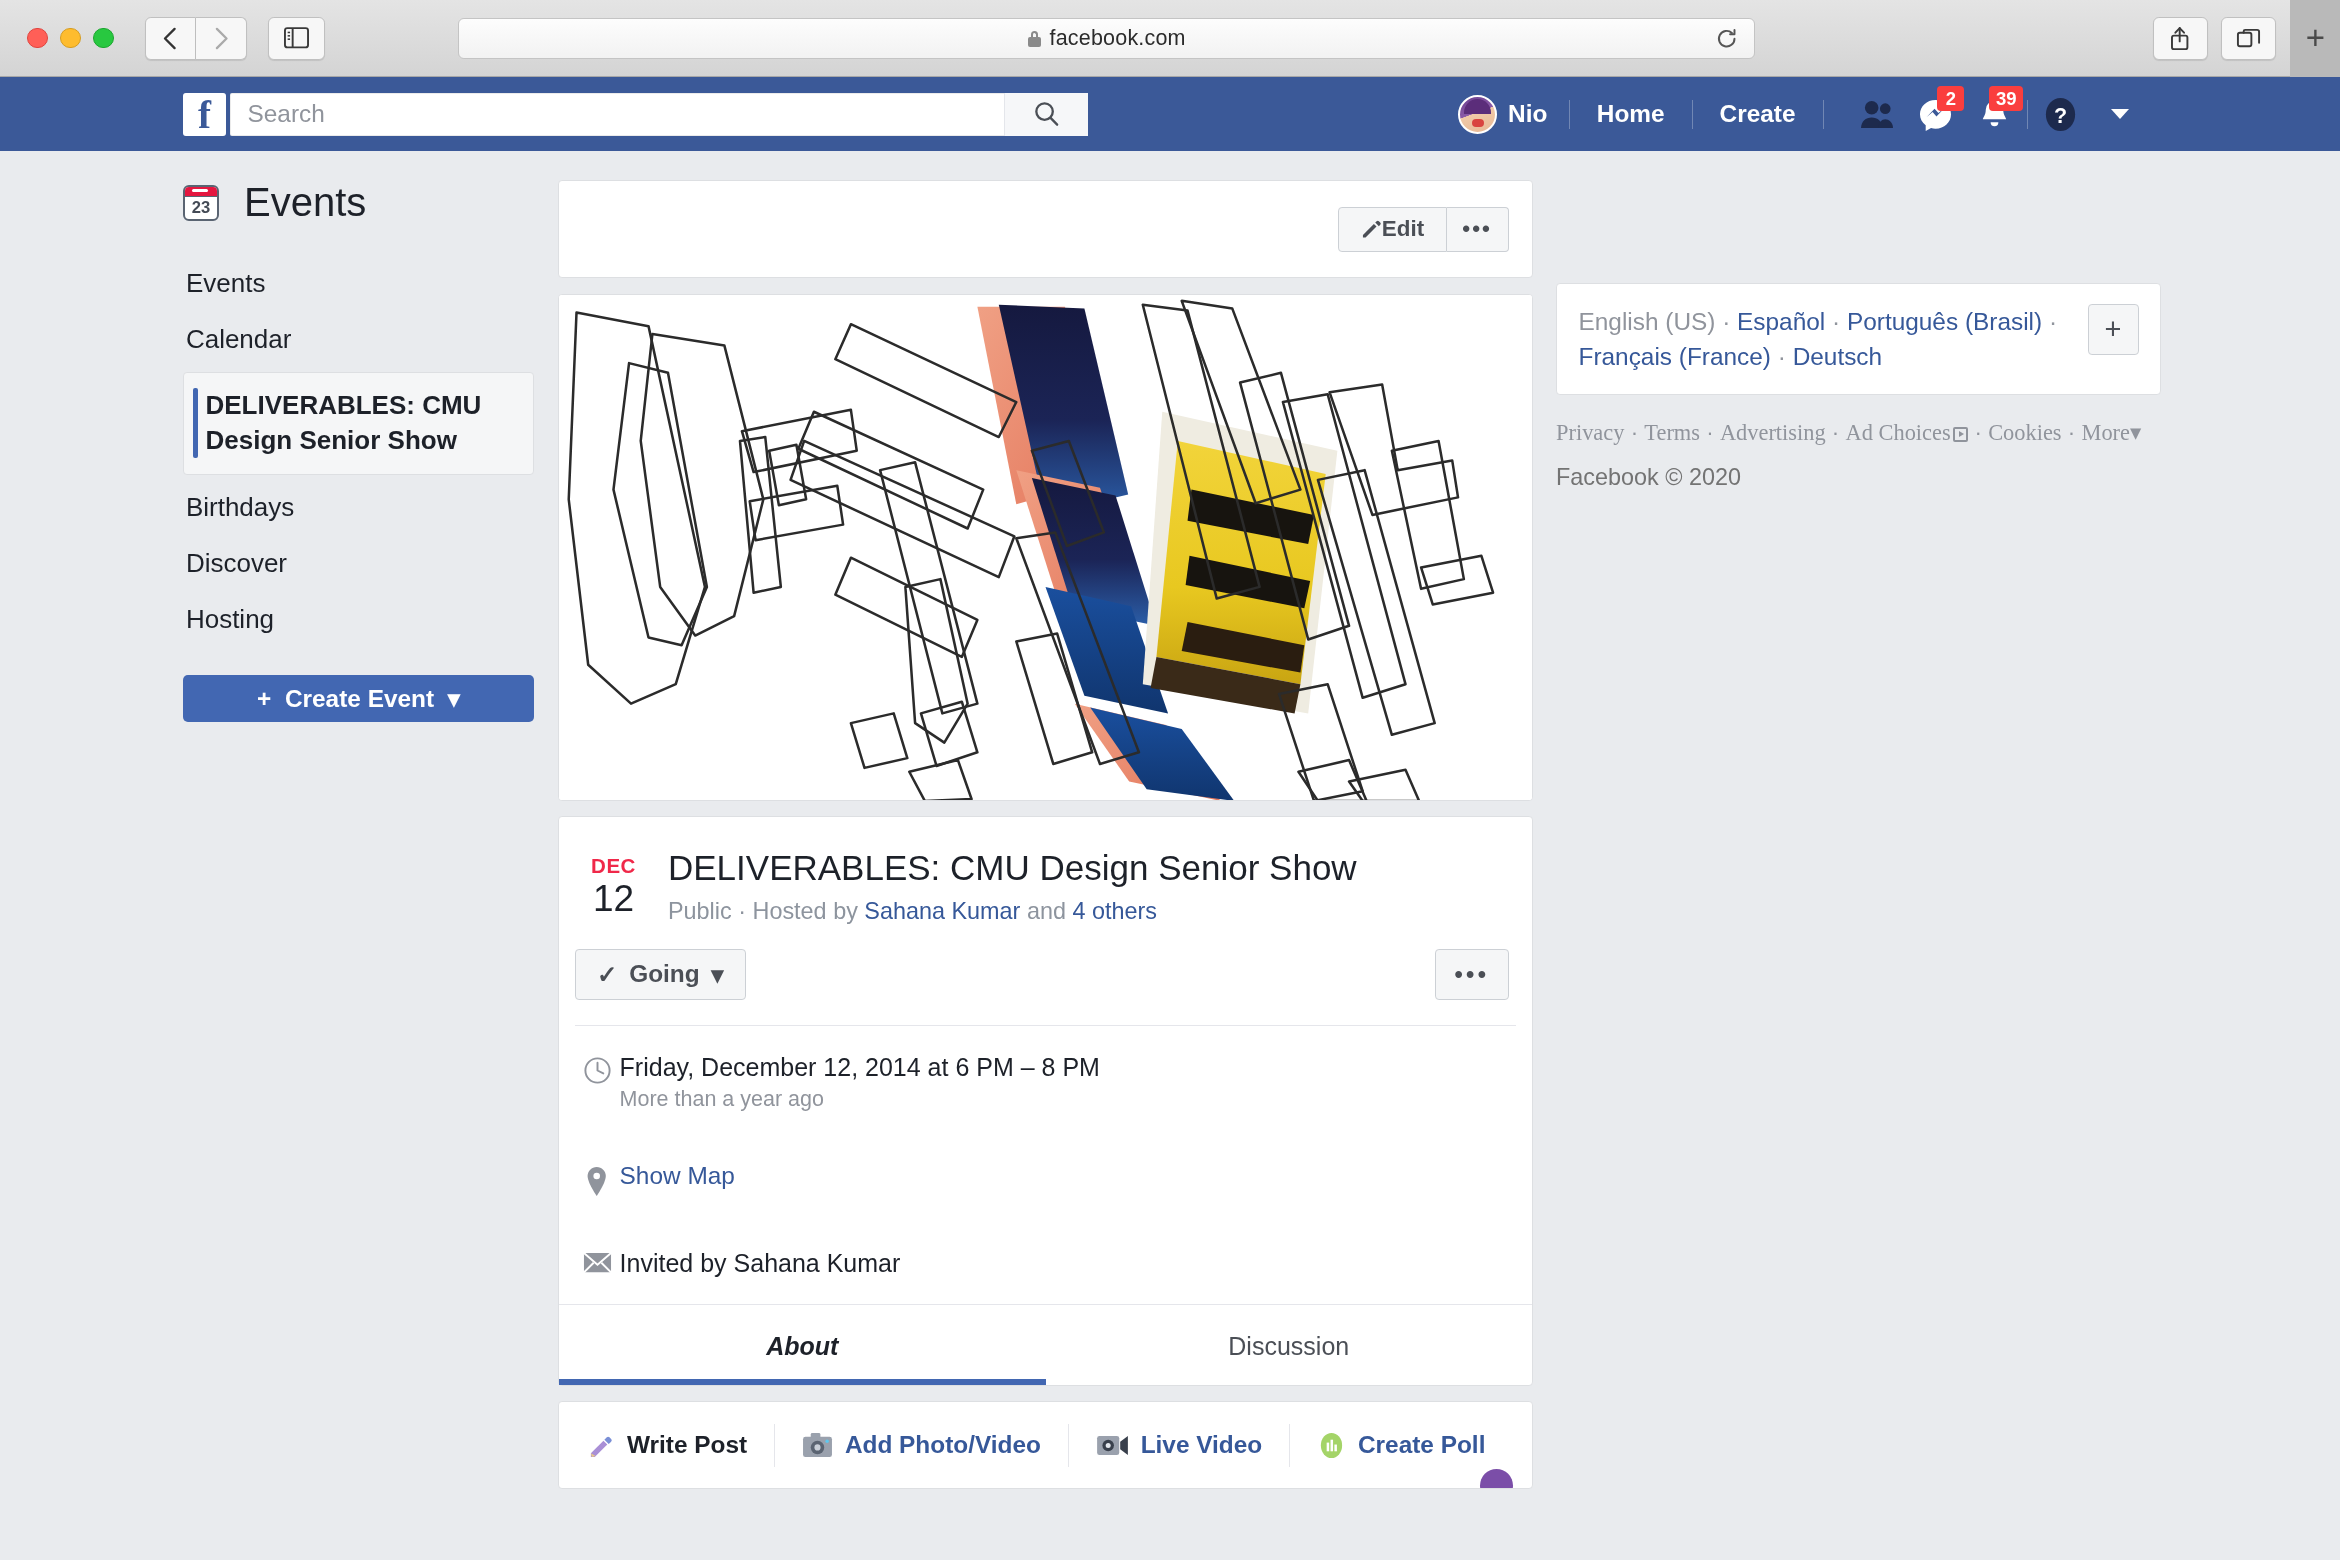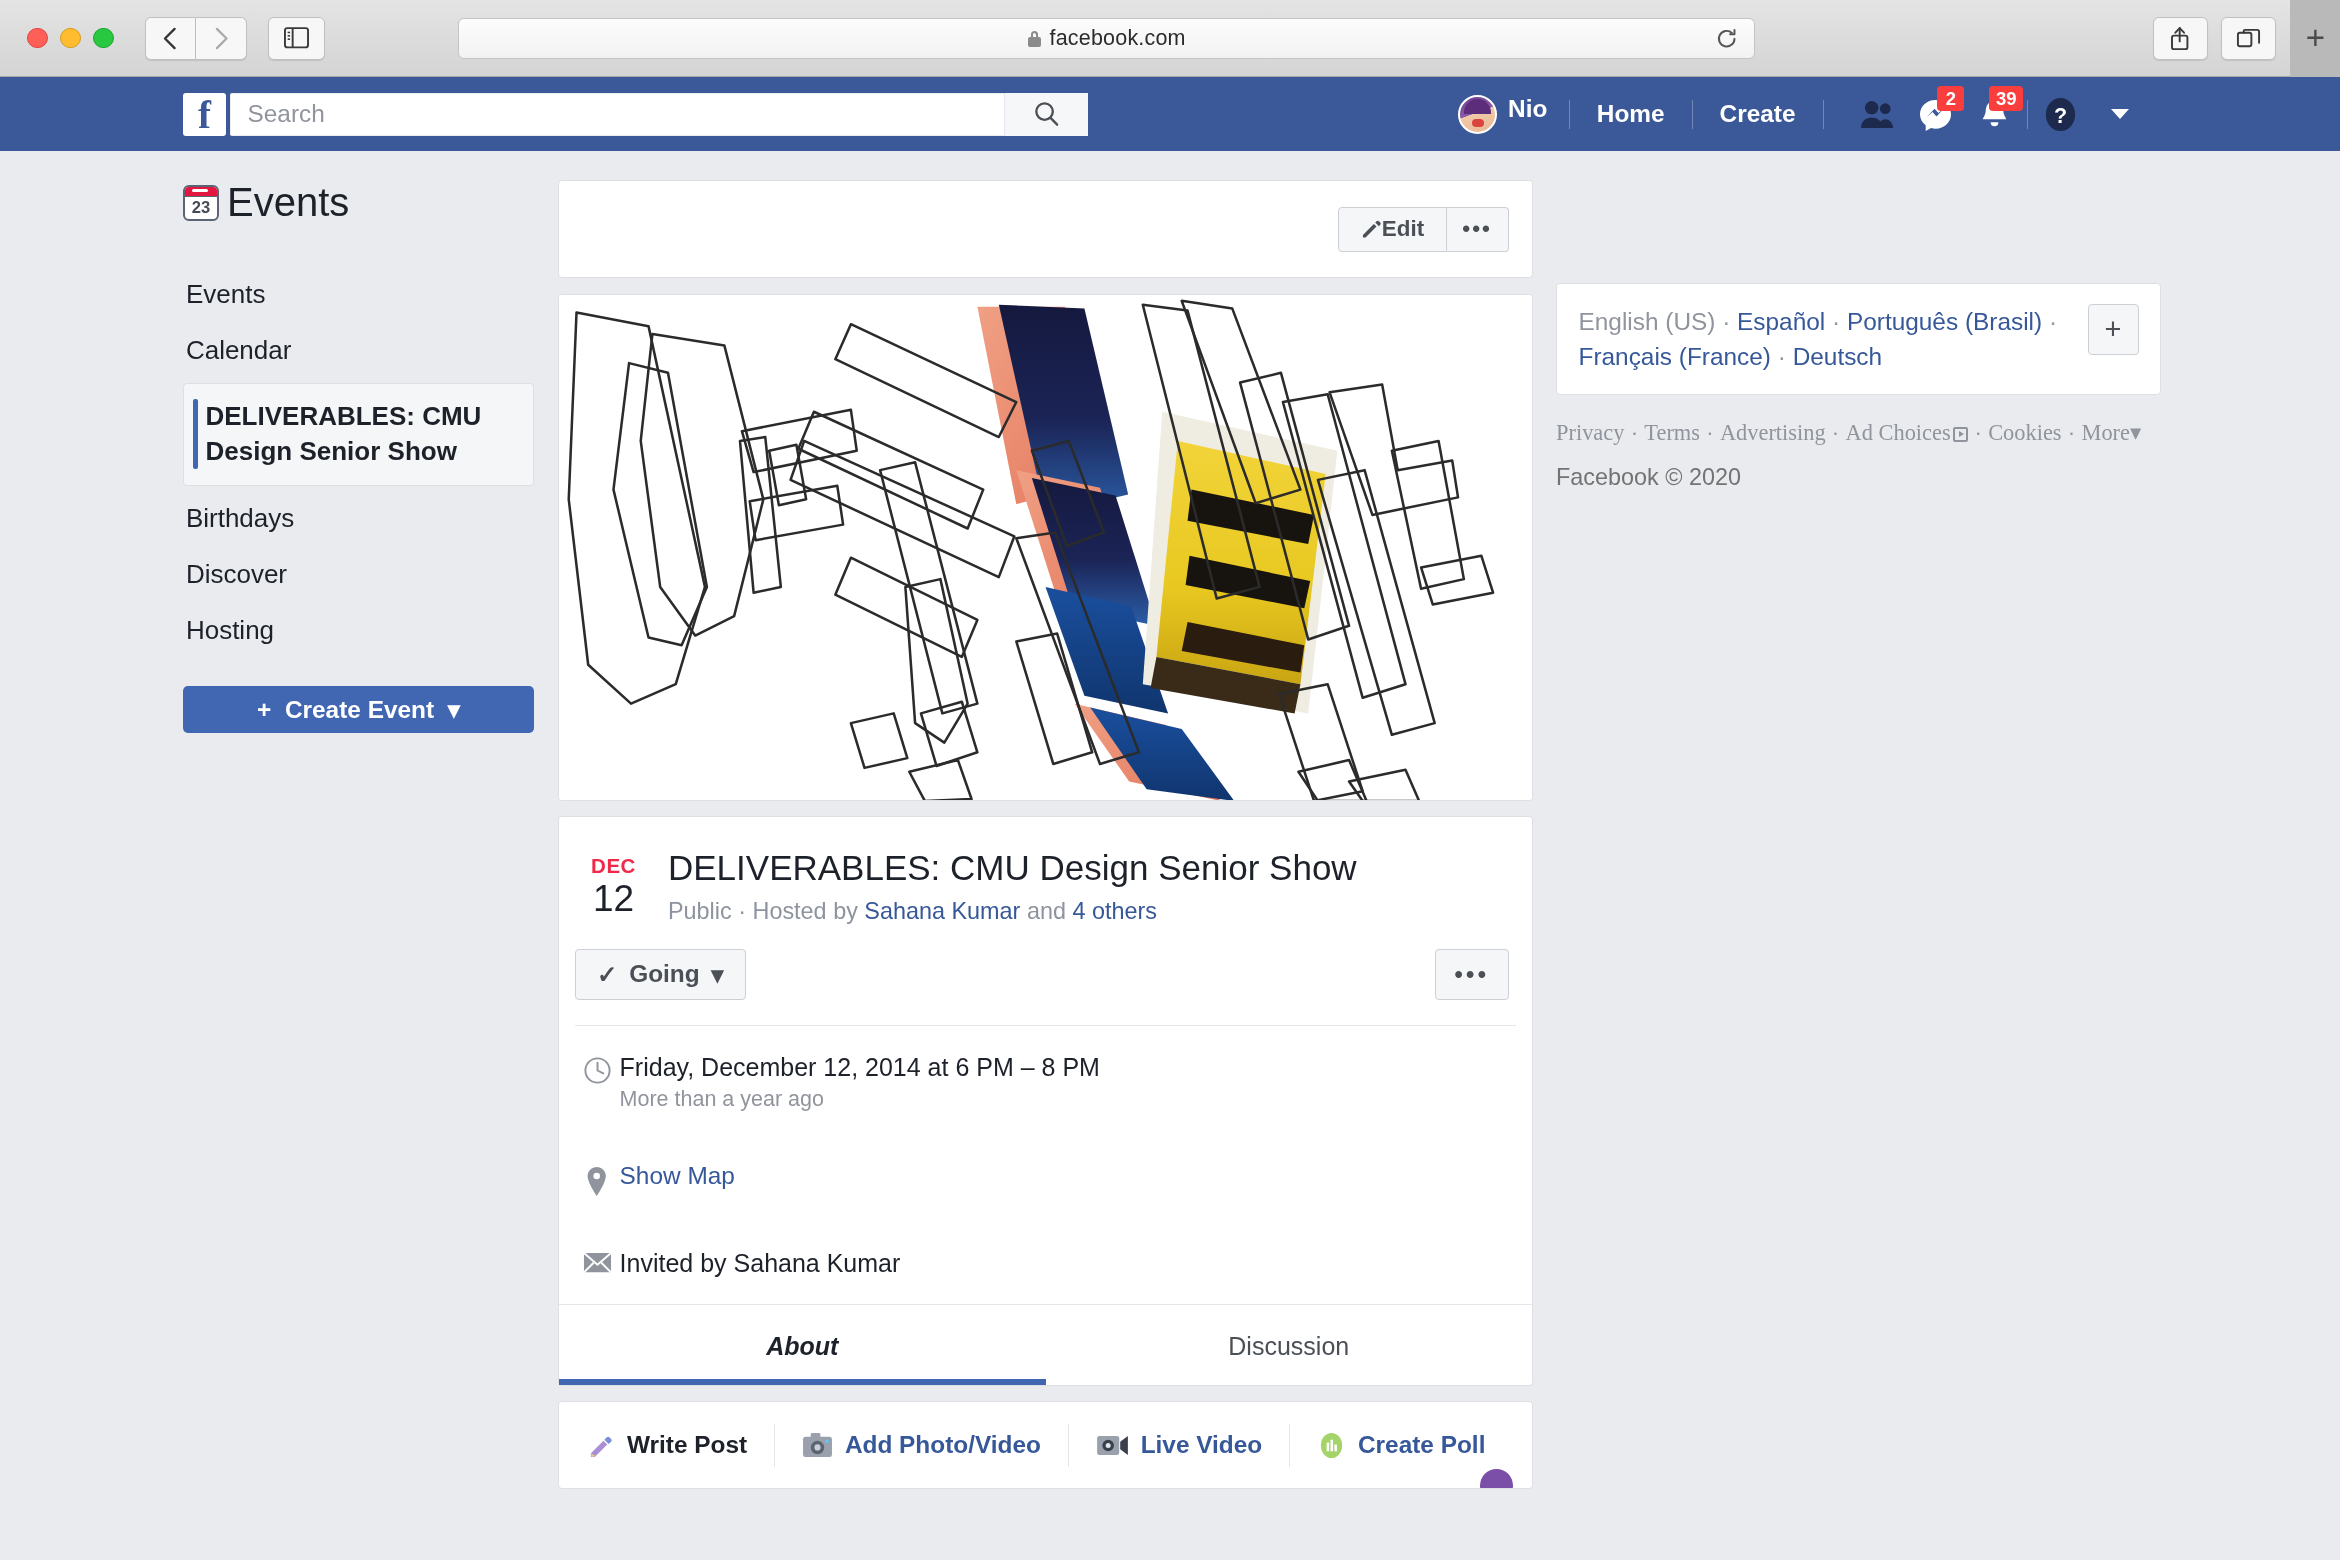--- a/index.html
+++ b/index.html
@@ -82,21 +82,21 @@
     font-size: 24.4px; font-family:"Liberation Sans", sans-serif; color:#1d2129;
     background: transparent;
   }
   .search-input::placeholder { color:#90949c; }
   .search-btn {
     width: 84px; height: 43px; background:#f6f7f9; border-left:1px solid #e4e6eb;
     display:flex;align-items:center;justify-content:center; cursor:pointer;
   }
 
   .fb-right { display:flex; align-items:center; margin-left:auto; margin-right: 195px; gap: 0; }
-  .fb-user { display:flex; align-items:flex-start; padding: 0 21.5px 0 0; }
+  .fb-user { display:flex; align-items:center; padding: 0 21.5px 0 0; }
   .avatar {
     width: 39px; height: 39px; border-radius: 50%; overflow:hidden;
     background: linear-gradient(160deg,#6a3f8f 0%, #8b5aa8 45%, #f0c9a8 46%, #e8b894 100%);
     border: 2px solid #fff; position: relative;
   }
   .avatar::before {
     content:''; position:absolute; left:3.9px; top:2px; width:27px; height:15.6px;
     background:#5b2d7a; border-radius: 13.7px 13.7px 0 0;
   }
   .avatar::after {
@@ -116,21 +116,21 @@
   .caret-down { width:0;height:0;border-left:9.8px solid transparent;border-right:9.8px solid transparent;border-top:10.7px solid #fff; }
 
   
   .page {
     position:absolute; top:151px; left:0; width:2341px; height:1409px;
     background:#e9ebee; overflow:hidden;
   }
 
   
   .lsidebar { position:absolute; left:183px; top:29px; width:351px; }
-  .events-header { display:flex; align-items:center; gap:8px; margin-bottom: 41px; }
+  .events-header { display:flex; align-items:center; gap:25px; margin-bottom: 30px; }
   .cal-icon {
     width: 36px; height: 36px; border-radius:5.9px; background:#fff;
     border: 2px solid #5a6472; overflow:hidden; position:relative;
   }
   .cal-icon .top { height: 10.7px; background:#e4163f; border-bottom:1px solid #5a6472; position:relative;}
   .cal-icon .top::after{content:'';position:absolute;left:6.8px;top:2.9px;width:16.6px;height:2.9px;background:#fff;border-radius:2px;}
   .cal-icon .num { font-size:16.6px; font-weight:700; color:#444b56; text-align:center; line-height:21.5px; }
   .events-title { font-size: 40px; color:#1d2129; font-weight:400; }
 
   .snav-item {

